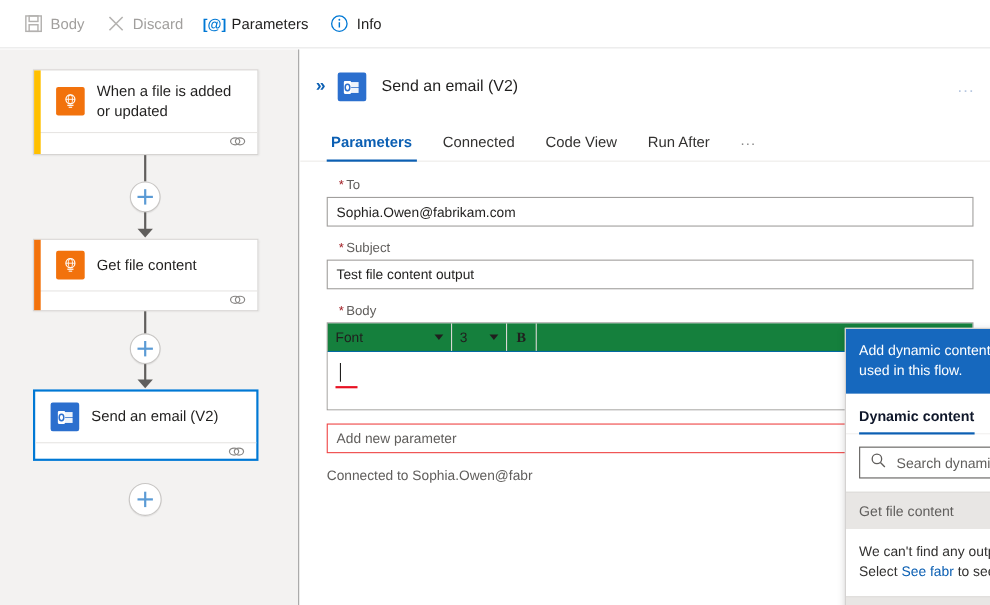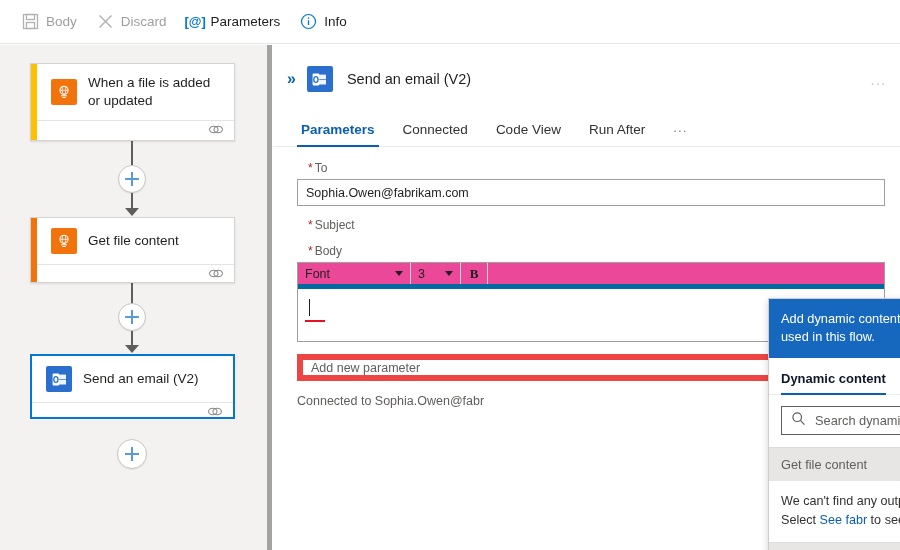--- a/index.html
+++ b/index.html
@@ -26,21 +26,21 @@
   .cmd.disabled { color: #a19f9d; }
   .cmd.enabled  { color: #201f1e; }
   .cmd .glyph { display: flex; align-items: center; justify-content: center; width: 17px; height: 17px; }
   .cmd.disabled .glyph svg { stroke: #b3b1af; fill: none; }
   .cmd.enabled .glyph svg { stroke: #0078d4; fill: none; }
   .brk-at { color: #0078d4; font-size: 13px; font-weight: 600; line-height: 1; }
 
   
   .canvas {
     position: absolute; left: 0; top: 45px; width: 272px; height: 505px;
-    background: #f3f2f1; border-right: 5px solid #a3a3a3;
+    background: #f3f2f1; border-right: 1px solid #a3a3a3;
     overflow: hidden;
   }
   .node {
     position: absolute; left: 30px; width: 205px;
     background: #ffffff; border: 1px solid #d6d4d2;
     box-shadow: 0 1px 2px rgba(0,0,0,.10);
     display: flex; flex-direction: column;
   }
   .node.selected { border: 2px solid #0078d4; box-shadow: none; }
   .node .accent { position: absolute; left: 0; top: 0; bottom: 0; width: 6px; }
@@ -85,33 +85,33 @@
   .flabel { font-size: 12px; color: #605e5c; margin-bottom: 4px; margin-left: 11px; }
   .req { color: #a4262c; margin-right: 2px; }
   .finput {
     height: 27px; border: 1px solid #a19f9d; background: #fff;
     display: flex; align-items: center; padding: 0 8px;
     font-size: 12.5px; color: #201f1e; width: 588px;
   }
   .fgroup { margin-bottom: 12px; }
 
   .rte { width: 588px; border: 1px solid #a19f9d; }
-  .rte-toolbar { height: 26px; display: flex; align-items: stretch; border-bottom: 5px solid #0369a1; background:#ec4899; }
+  .rte-toolbar { height: 26px; display: flex; align-items: stretch; border-bottom: 1px solid #0369a1; background:#15803d; }
   .rte-sel { display: flex; align-items: center; justify-content: space-between;
              border-right: 1px solid #d9d7d5; padding: 0 7px; font-size: 12.5px; color: #201f1e; }
   .rte-sel.font { width: 113px; }
   .rte-sel.size { width: 50px; }
   .caret { width:0;height:0;border-left:4px solid transparent;border-right:4px solid transparent;border-top:5px solid #201f1e; }
   .rte-btn { width: 27px; display:flex; align-items:center; justify-content:center;
              border-right: 1px solid #d9d7d5; font-size: 13px; font-weight: 700; font-family:"Liberation Serif", serif; color:#201f1e; }
   .rte-body { height: 52px; position: relative; background:#fff; }
   .caretbar { position: absolute; left: 11px; top: 10px; width: 1px; height: 17px; background: #201f1e; }
   .redmark { position: absolute; left: 7px; top: 31px; width: 20px; height: 2px; background: #e81123; }
 
-  .addparam { width: 588px; height: 27px; border: 6px solid #ef4444; display:flex; align-items:center;
+  .addparam { width: 588px; height: 27px; border: 1px solid #ef4444; display:flex; align-items:center;
               padding: 0 8px; font-size: 12.5px; color: #605e5c; margin-top: 2px; }
   .connected { font-size: 12.5px; color: #605e5c; margin-top: 13px; }
 
   
   .dyn {
     position: absolute; left: 495px; top: 253px; width: 389px; height: 297px;
     background: #ffffff; border: 1px solid #d0cecc; box-shadow: 0 2px 7px rgba(0,0,0,.18);
     display: flex; flex-direction: column; overflow: hidden;
   }
   .dyn-head { background: #1668be; color: #fff; padding: 11px 12px 12px 12px; display:flex; align-items:flex-start; }
@@ -305,20 +305,23 @@
           <span class="req">*</span><span>To</span>
         </div>
         <div class="finput">
           <span>Sophia.Owen@fabrikam.com</span>
         </div>
       </div>
 
       <div class="fgroup">
         <div class="flabel">
           <span class="req">*</span><span>Subject</span>
+        </div>
+        <div class="finput">
+          <span>Test file content output</span>
         </div>
       </div>
 
       <div class="fgroup">
         <div class="flabel">
           <span class="req">*</span><span>Body</span>
         </div>
         <div class="rte">
           <div class="rte-toolbar">
             <div class="rte-sel font">

